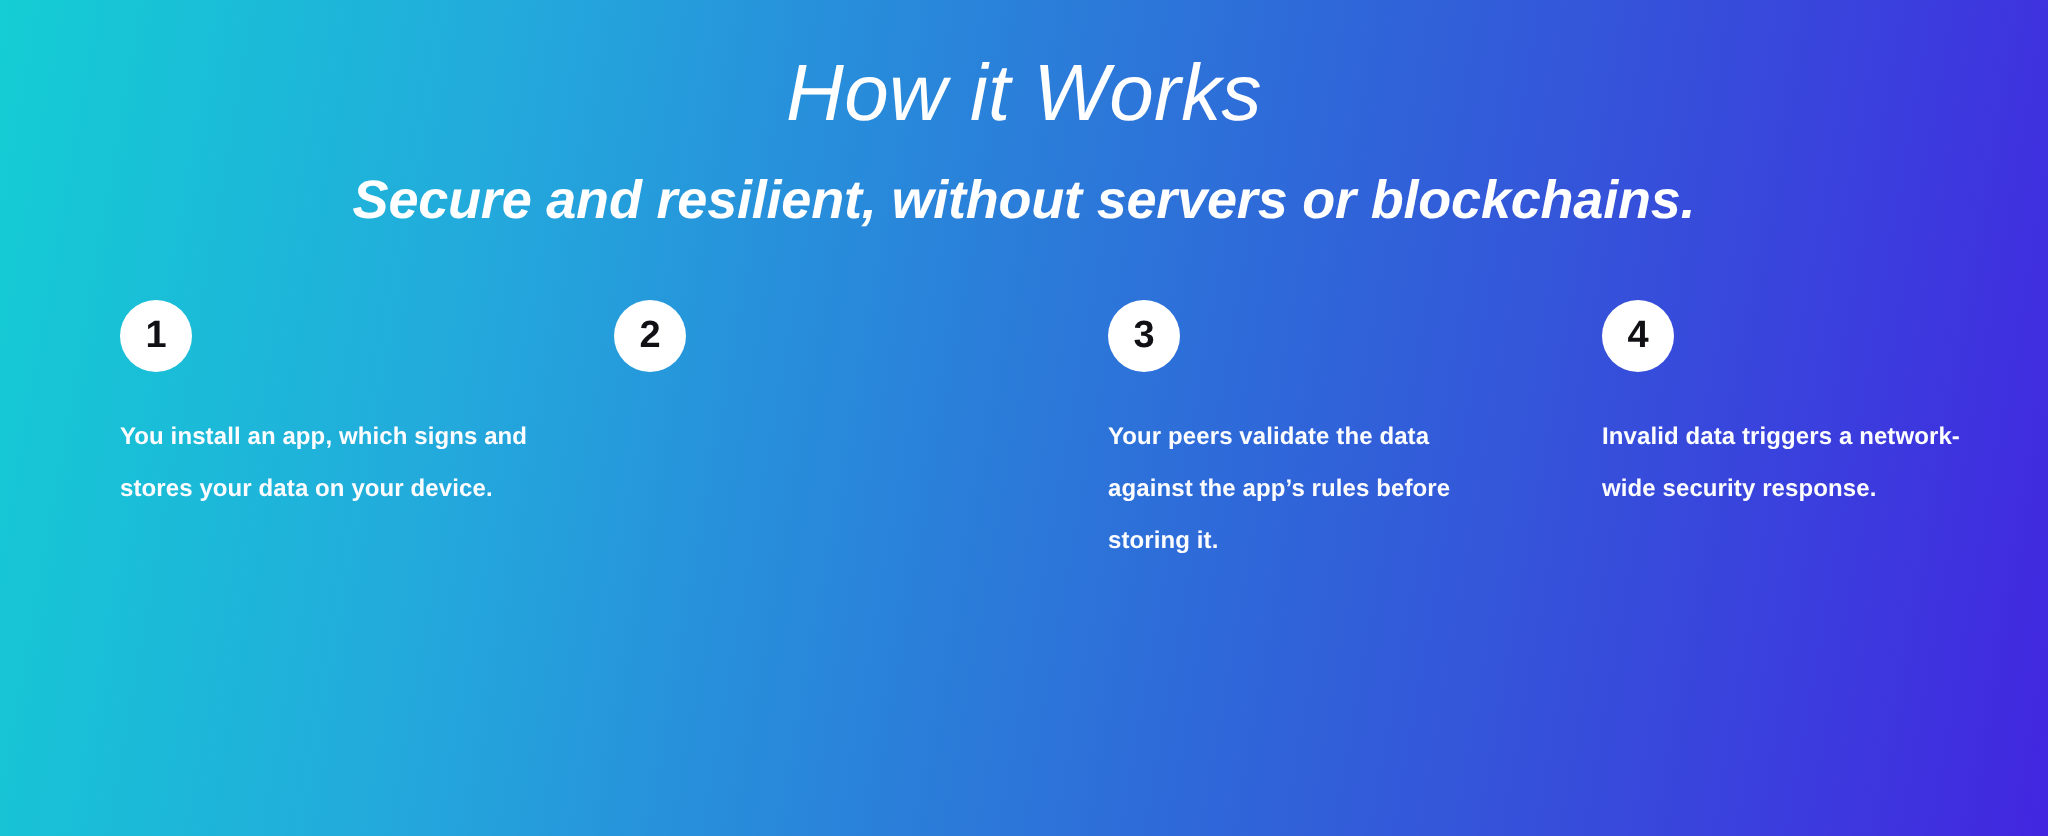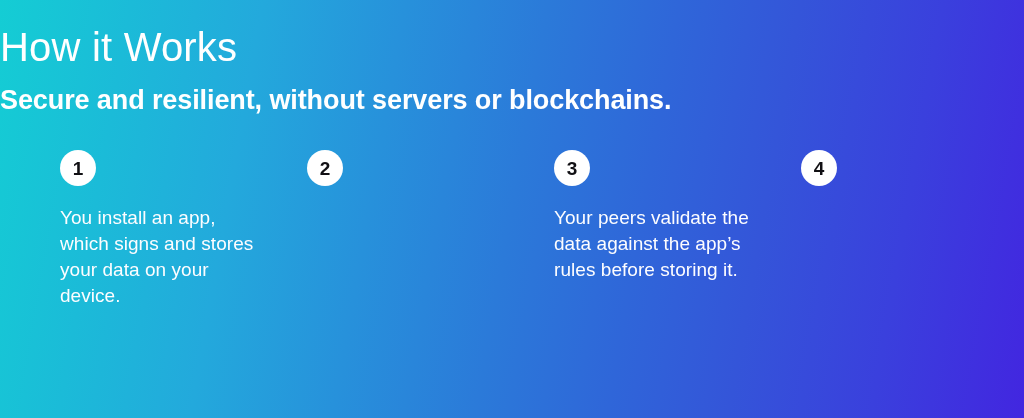--- a/index.html
+++ b/index.html
@@ -33,20 +33,22 @@
     );
     overflow: hidden;
   }
 
   
   .heading-block {
     position: absolute;
     left: 0;
     right: 0;
     top: 22px;
+    text-align: center;
+    font-style: italic;
   }
 
   .main-title {
     margin: 0;
     font-size: 40px;
     font-weight: 400;
     letter-spacing: 0.2px;
     line-height: 50px;
     color: #ffffff;
   }
@@ -96,22 +98,22 @@
     color: #111014;
     line-height: 1;
     letter-spacing: 0;
     display: block;
     transform: translateY(-0.5px);
   }
 
   .step-text {
     margin: 0;
     padding-top: 19px;
-    font-size: 19px;
-    font-weight: 400;
+    font-size: 12px;
+    font-weight: 700;
     line-height: 26px;
     color: #fdfdff;
     letter-spacing: 0.05px;
   }
 </style>
 </head>
 <body>
 
 <div id="banner">
 
@@ -139,16 +141,17 @@
       <div class="step-badge">
         <span class="step-badge-number">3</span>
       </div>
       <p class="step-text">Your peers validate the data against the app’s rules before storing it.</p>
     </div>
 
     <div class="step">
       <div class="step-badge">
         <span class="step-badge-number">4</span>
       </div>
+      <p class="step-text">Invalid data triggers a network-wide security response.</p>
     </div>
 
   </div>
 </div>
 
 </body></html>

